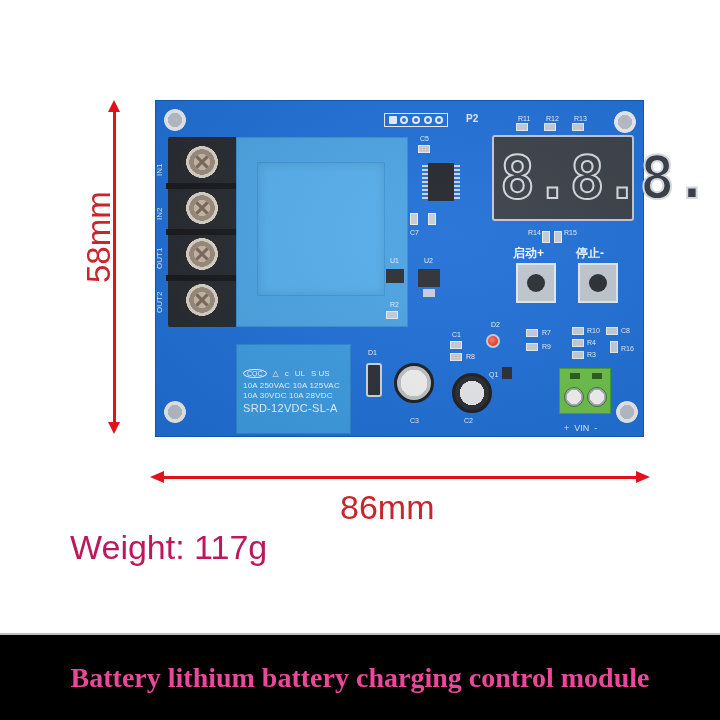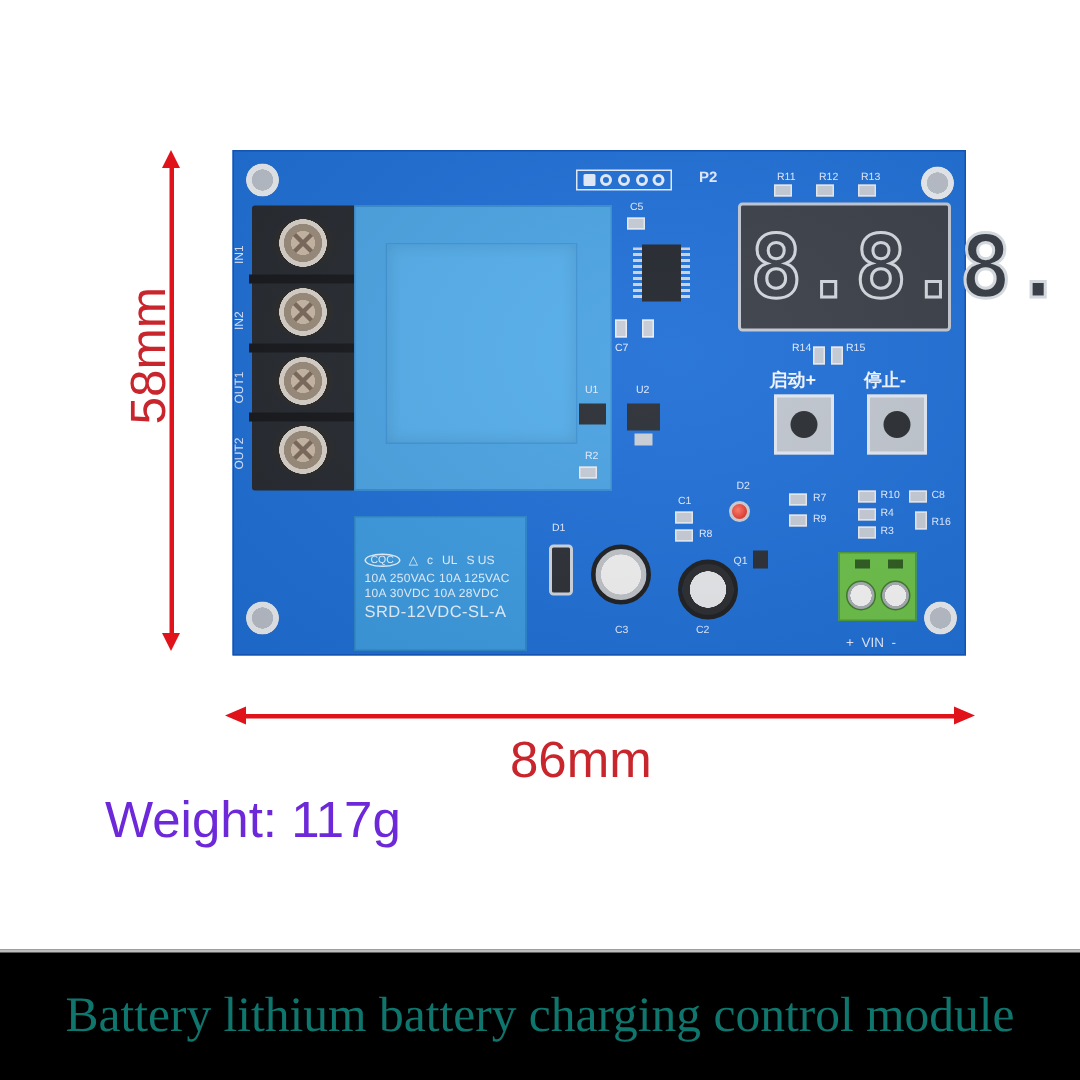--- a/index.html
+++ b/index.html
@@ -85,25 +85,25 @@
   .dim-v::after { bottom:-8px; border-top: 12px solid #e0131b; }
   .dim-v-label { position:absolute; left: 63px; top: 230px; width: 70px; height: 36px; color:#c8252c;
     font-size: 33px; transform: rotate(-90deg); transform-origin: center; text-align:center; }
 
   .dim-h { position:absolute; left: 160px; top: 476px; width: 480px; height: 3px; background:#e0131b; }
   .dim-h::before, .dim-h::after { content:""; position:absolute; top:-5px; border-top:6px solid transparent; border-bottom:6px solid transparent; }
   .dim-h::before { left:-10px; border-right: 14px solid #e0131b; }
   .dim-h::after { right:-10px; border-left: 14px solid #e0131b; }
   .dim-h-label { position:absolute; left: 340px; top: 488px; color:#c8252c; font-size: 34px; }
 
-  .weight { position:absolute; left: 70px; top: 528px; color:#6d28d9; font-size: 34px; }
+  .weight { position:absolute; left: 70px; top: 528px; color:#be185d; font-size: 34px; }
 
   .footer { position:absolute; left:0; top: 633px; width: 720px; height: 87px; background:#000;
     border-top: 2px solid #bdbdbd; display:flex; align-items:center; justify-content:center; }
-  .footer-text { color:#0f766e; font-family: "Liberation Serif", "DejaVu Serif", serif; font-weight: normal; font-size: 33px; }
+  .footer-text { color:#ec4899; font-family: "Liberation Serif", "DejaVu Serif", serif; font-weight: bold; font-size: 28px; }
 </style>
 </head>
 <body>
 
 <div class="dim-v"></div>
 <div class="dim-v-label">58mm</div>
 
 <div class="board">
   <div class="hole" style="left:8px;top:8px"></div>
   <div class="hole" style="left:458px;top:10px"></div>

